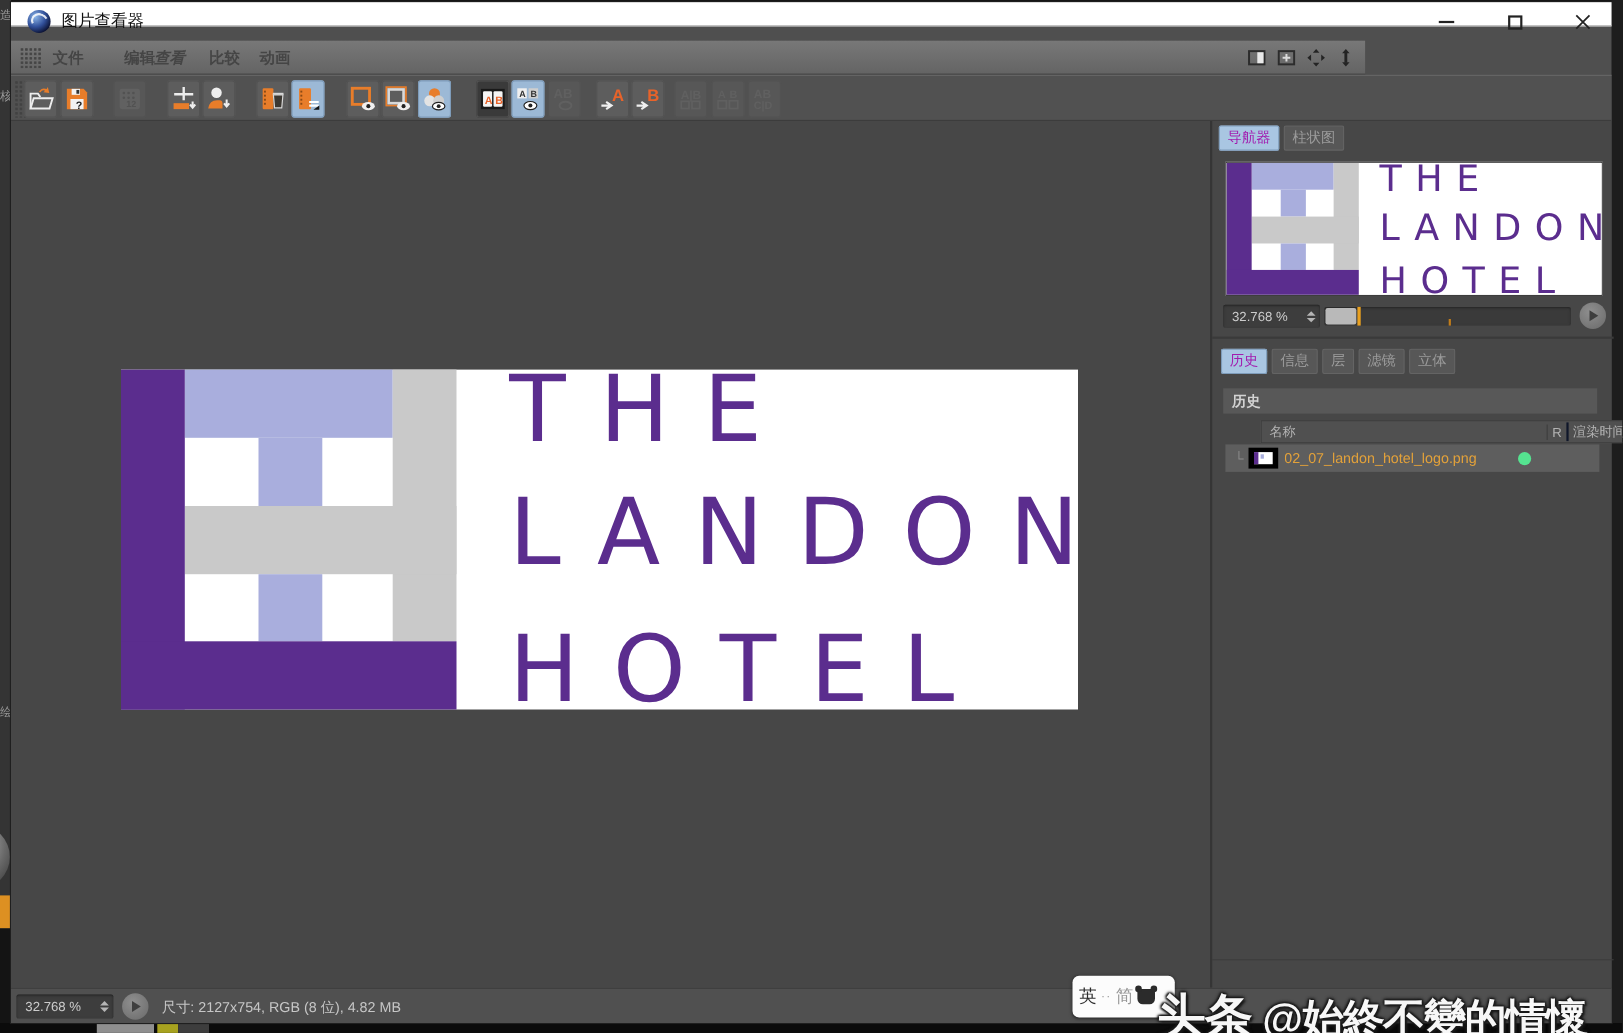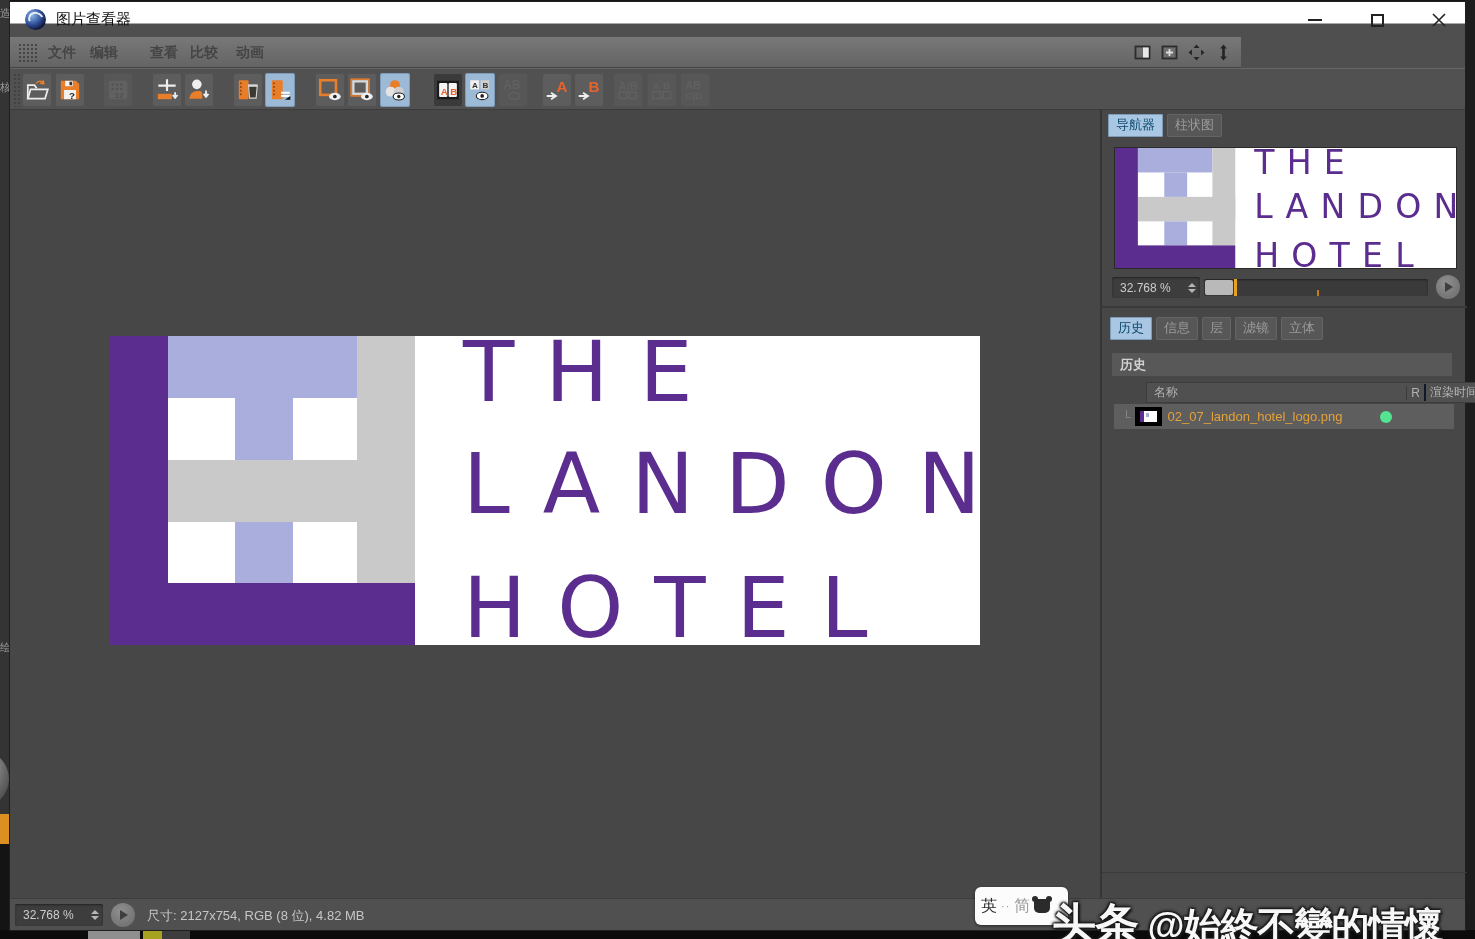--- a/index.html
+++ b/index.html
@@ -63,21 +63,21 @@
   
   .logo{width:870px;height:309px;background:#fff;position:relative;overflow:visible;}
   .logo .blk{position:absolute;}
   .lg-line{position:absolute;left:353px;color:#5b2d8e;font-size:84px;line-height:1;
     letter-spacing:31px;font-family:"DejaVu Sans",sans-serif;white-space:nowrap;}
   #main-logo{left:100px;top:226px;}
 
   
   #panel{left:1090px;top:108px;width:365px;height:788px;background:#474747;border-left:2px solid #353535;}
   .tab{font-size:13px;padding:2px 8px 3px;border-radius:2px;display:inline-block;}
-  .tab.active{background:#a9c6e2;color:#0c4a6e;box-shadow:inset 0 0 0 1px #7e9cba;font-family:Liberation Mono, monospace;}
+  .tab.active{background:#a9c6e2;color:#a21caf;box-shadow:inset 0 0 0 1px #7e9cba;font-family:Liberation Mono, monospace;}
   .tab.idle{background:#575757;color:#9b9b9b;box-shadow:inset 0 0 0 1px #646464;}
   #nav-tabs{left:6px;top:4px;display:flex;gap:4px;position:absolute;}
   #preview{left:12px;top:37px;width:343px;height:122px;background:#fff;border:1px solid #2a2a2a;overflow:hidden;}
   #preview .logo{transform:scale(0.3943);transform-origin:0 0;}
   .zoom-field{background:#3d3d3d;border-radius:2px;box-shadow:inset 0 1px 2px #222;
     color:#cccccc;font-size:12px;display:flex;align-items:center;padding:0 4px;}
   .zoom-field .val{flex:1;text-align:left;padding-left:4px;}
   .stepper{display:flex;flex-direction:column;gap:2px;align-items:center;}
   .stepper .up{width:0;height:0;border-left:4px solid transparent;border-right:4px solid transparent;border-bottom:4px solid #b5b5b5;}
   .stepper .dn{width:0;height:0;border-left:4px solid transparent;border-right:4px solid transparent;border-top:4px solid #b5b5b5;}
@@ -166,22 +166,22 @@
       <div id="btn-close" class="win-btn abs">
         <svg width="16" height="16" viewBox="0 0 16 16">
           <path d="M2 2 L14 14 M14 2 L2 14" stroke="#222" stroke-width="1.6"></path>
         </svg>
       </div>
     </div>
 
     <div id="menubar" class="abs">
       <div class="grip-h abs"></div>
       <div class="menu-item abs" style="left:38px;">文件</div>
-      <div class="menu-item abs" style="left:80px;">编辑</div>
-      <div class="menu-item abs" style="left:140px;">查看</div>
+      <div class="menu-item abs" style="left:103px;">编辑</div>
+      <div class="menu-item abs" style="left:130px;font-style:italic;">查看</div>
       <div class="menu-item abs" style="left:180px;">比较</div>
       <div class="menu-item abs" style="left:226px;">动画</div>
       <div id="panel-icons">
         <div class="p-icon">
           <svg width="17" height="17" viewBox="0 0 17 17">
               <rect x="1.5" y="2.5" width="14" height="12" fill="none" stroke="#2c2c2c" stroke-width="1.8"></rect>
               <rect x="9" y="3.5" width="5.7" height="10" fill="#e9e9e9"></rect>
             </svg>
         </div>
         <div class="p-icon">

